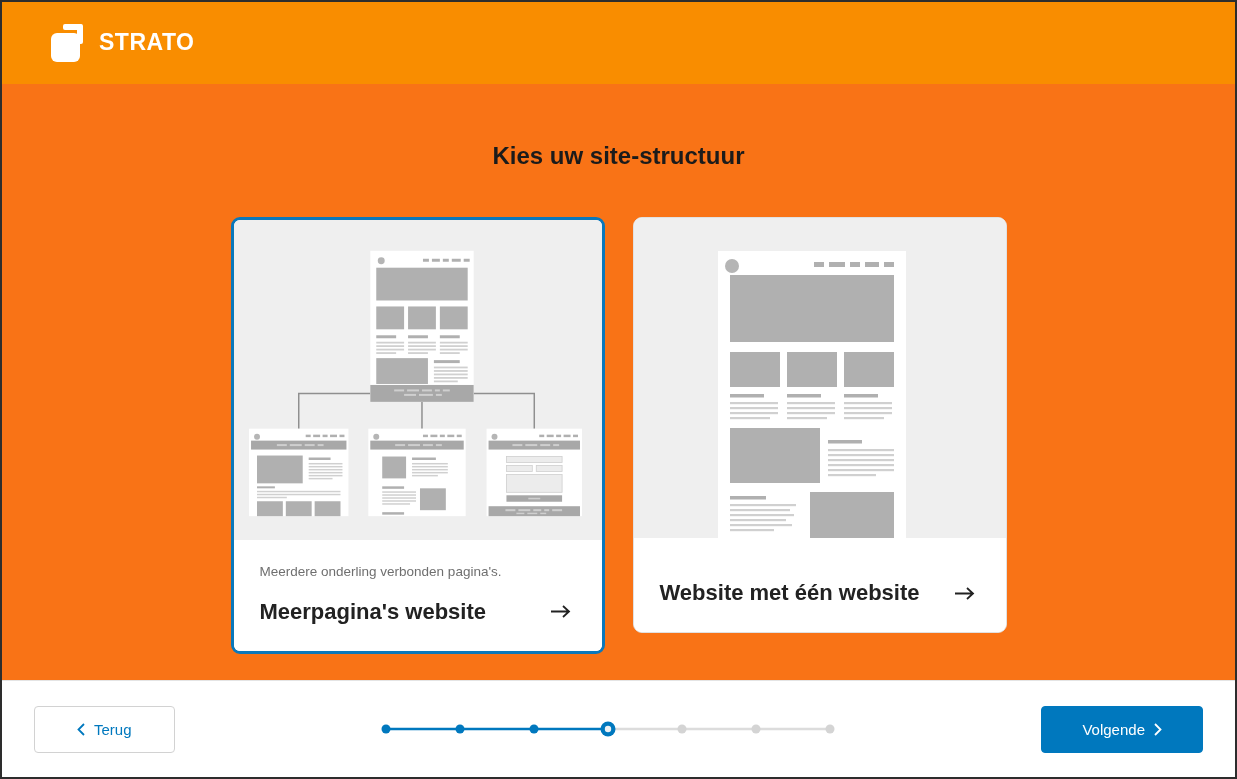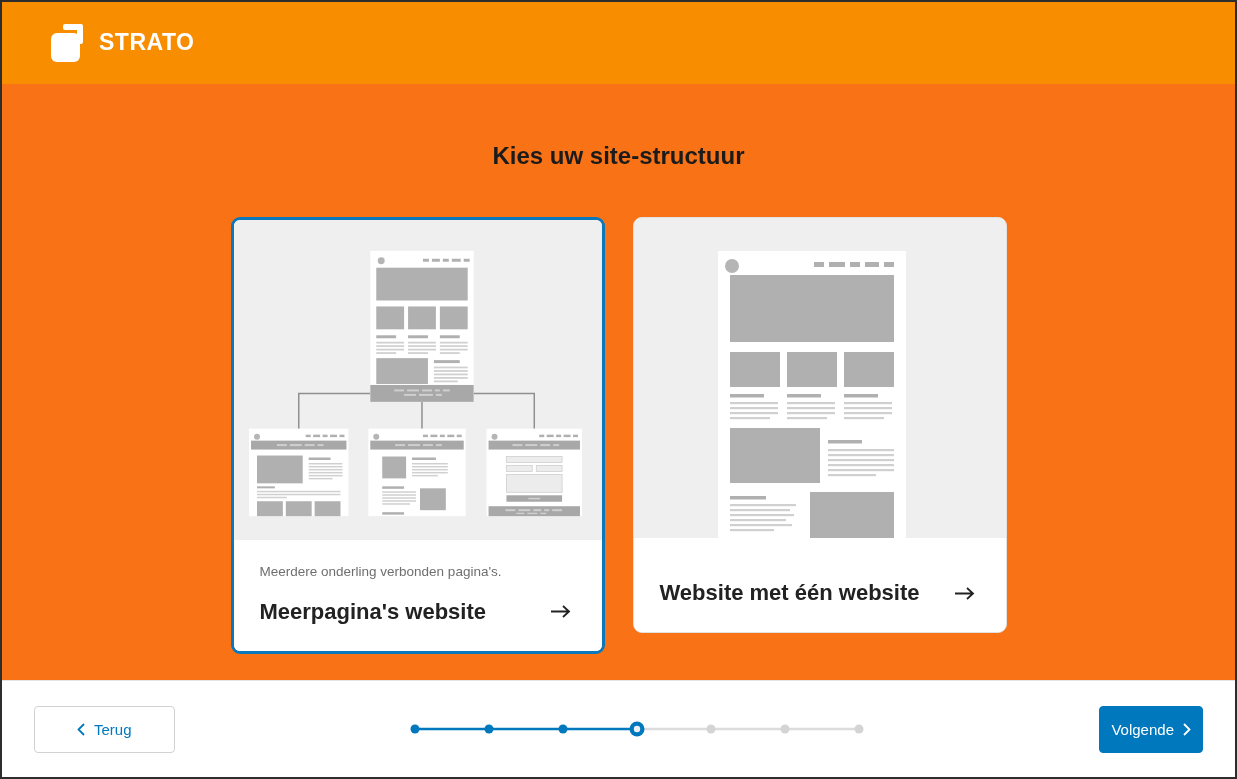--- a/index.html
+++ b/index.html
@@ -54,21 +54,21 @@
     display:inline-flex; align-items:center; gap:9px;
     font-size:15px; border-radius:4px; cursor:pointer;
     font-family:"Liberation Sans", sans-serif;
   }
   .btn-back {
     background:#fff; border:1px solid #d2d2d2; color:#0078be;
     padding:14px 42px;
   }
   .btn-next {
     background:#0078be; border:1px solid #0078be; color:#fff;
-    padding:14px 11px;
+    padding:14px 40px;
   }
   .stepper { display:flex; align-items:center; }
 </style>
 </head>
 <body>
 
 <div class="window">
 
   <header class="app-header">
     <div class="brand">

